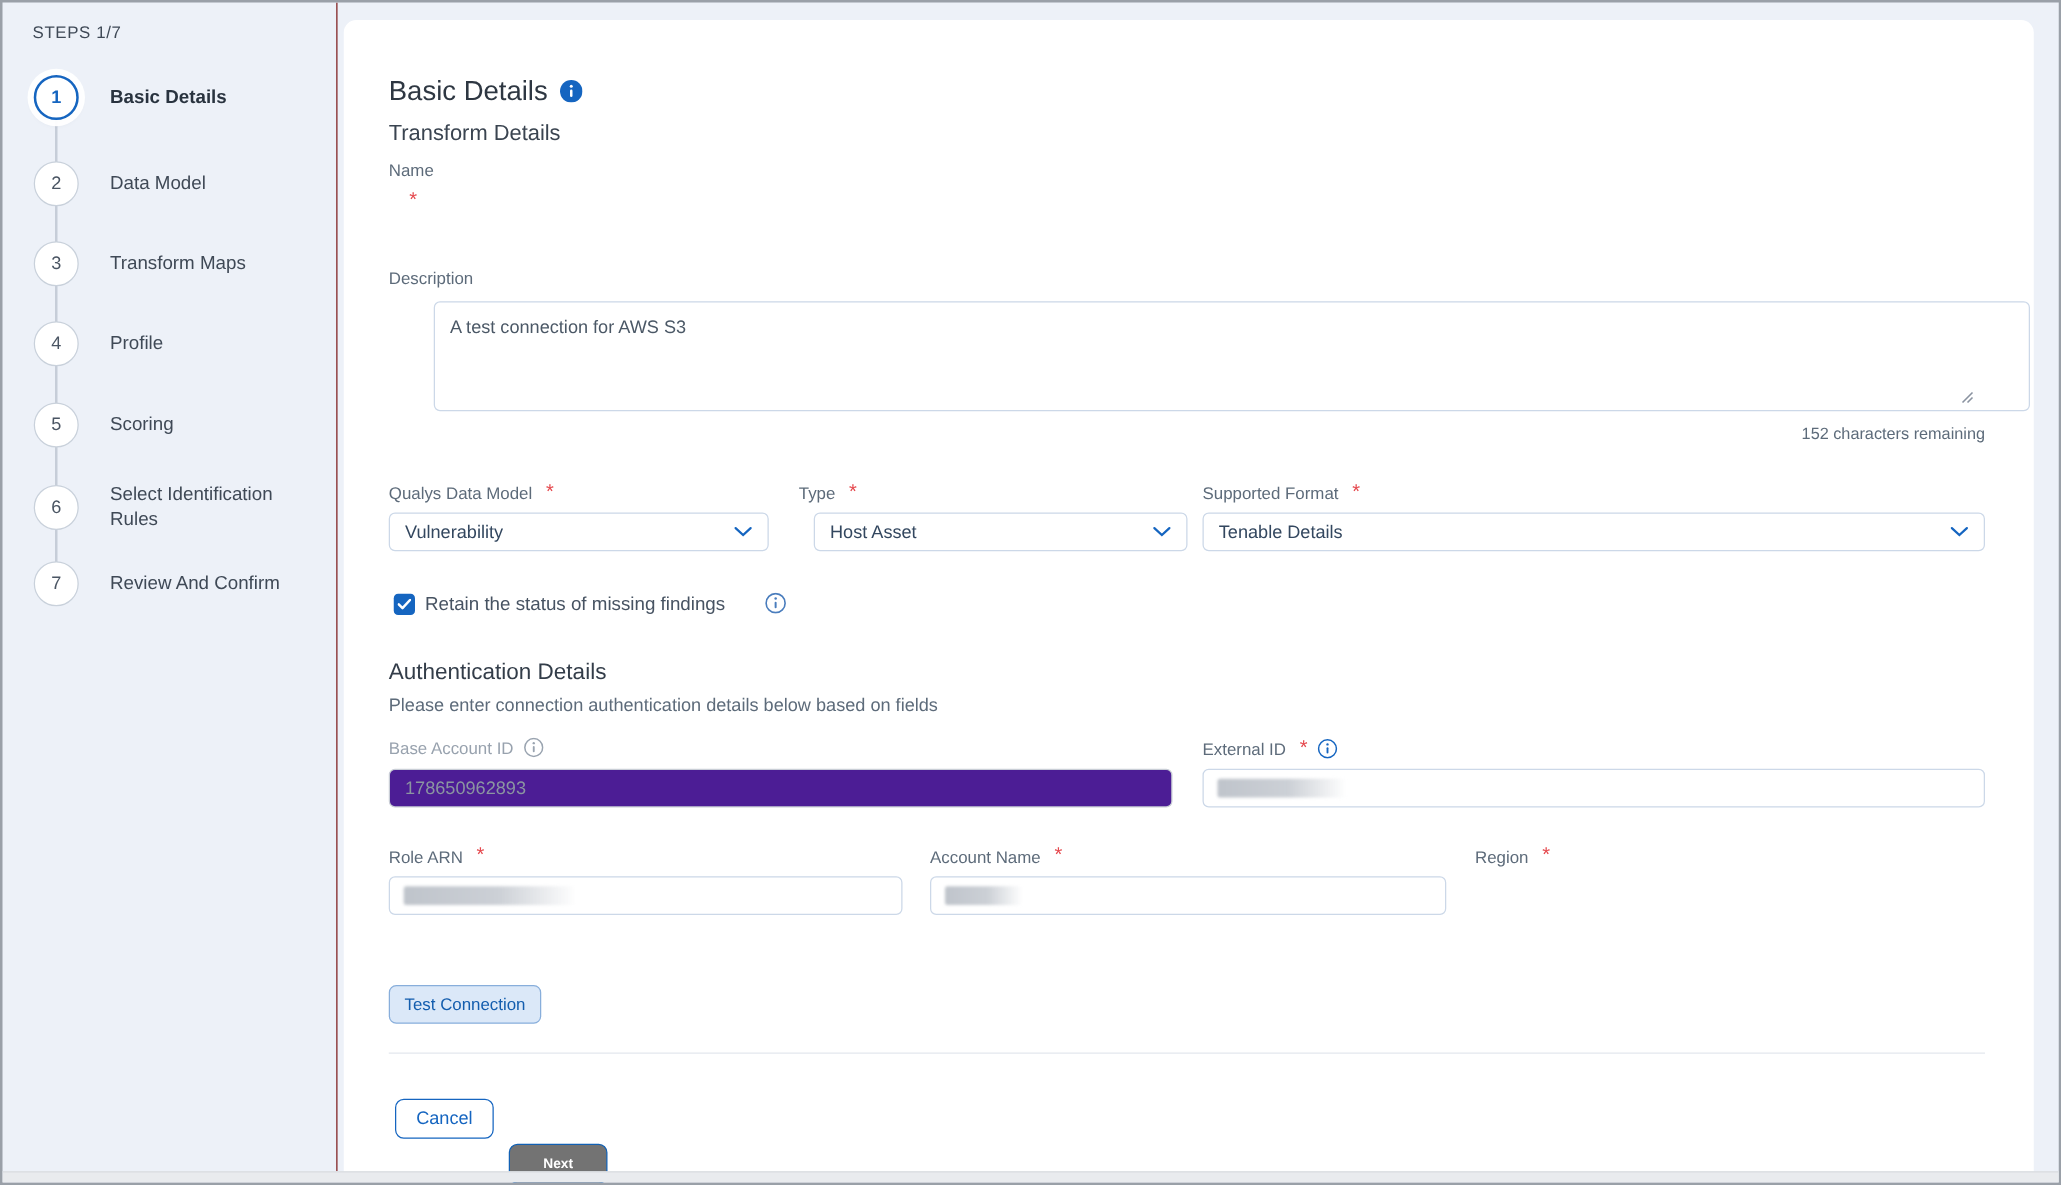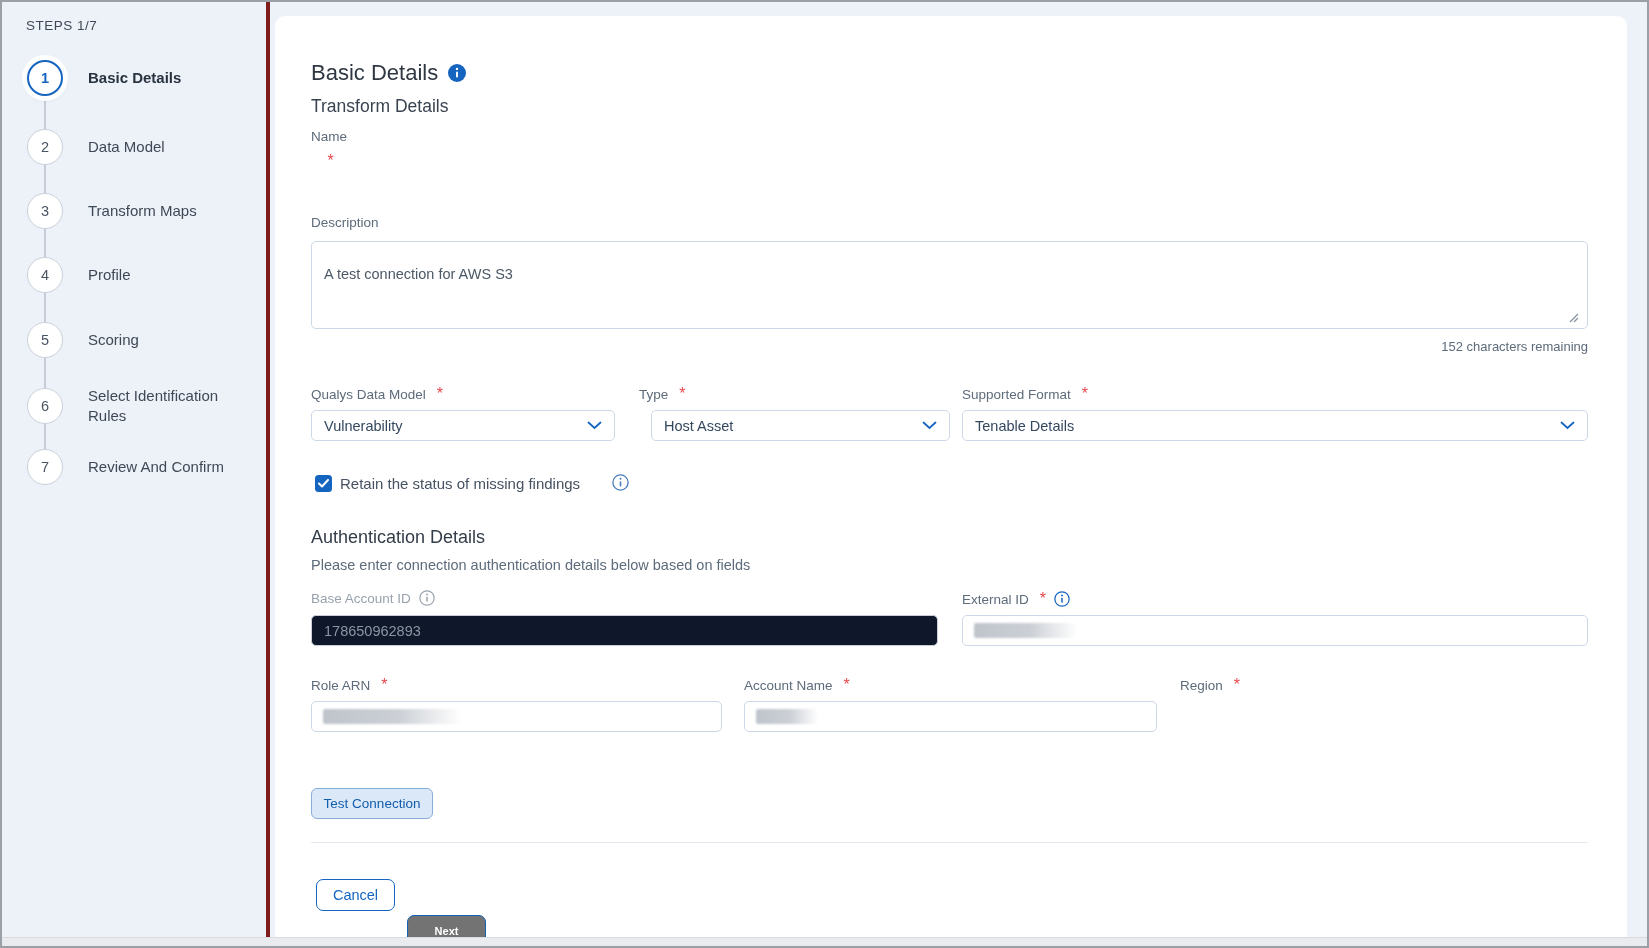--- a/index.html
+++ b/index.html
@@ -2,21 +2,21 @@
 <html><head>
 <meta charset="utf-8">
 <style>
   * { margin:0; padding:0; box-sizing:border-box; }
   html,body { width:1649px; height:948px; font-family:"Liberation Sans", sans-serif; }
   .frame {
     position:relative; width:1649px; height:948px;
     border:2px solid #9aa0a8; background:#edf1f8; overflow:hidden;
   }
   
-  .sidebar { position:absolute; left:0; top:0; bottom:9px; width:268px; border-right:4px solid #7f1d1d; }
+  .sidebar { position:absolute; left:0; top:0; bottom:9px; width:268px; border-right:1px solid #7f1d1d; }
   .steps-label { position:absolute; left:24px; top:16px; font-size:13.5px; letter-spacing:.5px; color:#3f4956; }
   .step-line { position:absolute; left:42px; top:76px; width:2px; height:389px; background:#c6cdd8; }
   .step { position:absolute; left:25px; display:flex; align-items:center; gap:25px; }
   .step-circle {
     position:relative; z-index:1; width:36px; height:36px; border-radius:50%;
     background:#fff; border:1.5px solid #c9d1db; color:#4a5563;
     display:flex; align-items:center; justify-content:center; font-size:14.5px; flex:0 0 36px;
   }
   .step-label { font-size:15px; color:#3f4956; width:158px; line-height:1.32; }
   .step.active .step-circle {
@@ -34,25 +34,25 @@
   .field-label.disabled { color:#98a2ae; }
   .req { color:#e5484d; margin-left:3px; }
   .label-row { display:flex; align-items:center; gap:8px; }
   .input, .select, .textarea {
     background:#fff; border:1px solid #ccd8e8; border-radius:5px;
     color:#4b5866; font-size:14.5px; font-family:"Liberation Sans", sans-serif;
   }
   input.input { padding:0 12px; outline:none; }
   .select { display:flex; align-items:center; justify-content:space-between; padding:0 12px; color:#33475f; cursor:pointer; }
   .select .sel-text { font-size:14.5px; }
-  .input.disabled { background:#0f172a; border-color:#c9ced6; color:#8b95a1; }
+  .input.disabled { background:#4c1d95; border-color:#c9ced6; color:#8b95a1; }
   .redacted { display:flex; align-items:center; padding:0 11px; }
   .blob { height:15px; border-radius:2px; filter:blur(1.2px);
     background:linear-gradient(90deg,#bfc4cb 0%,#ccd0d6 55%,rgba(230,233,237,0) 100%); }
-  .textarea { resize:none; padding:22px 12px; outline:none; line-height:1.4; }
+  .textarea { resize:none; padding:10px 12px; outline:none; line-height:1.4;margin-left:36px; }
   .counter { font-size:13px; color:#5d6b7a; }
   .checkbox { width:17px; height:17px; border-radius:3.5px; background:#1565c0;
     display:flex; align-items:center; justify-content:center; cursor:pointer; }
   .chk-label { font-size:15px; color:#475362; }
   .section-title { font-size:18px; color:#333d49; font-weight:500; }
   .section-sub { font-size:14.5px; color:#5d6b7a; }
   .divider { height:1px; background:#e4e8ee; }
   .btn { display:flex; align-items:center; justify-content:center; cursor:pointer;
     font-family:"Liberation Sans", sans-serif; border-radius:7px; }
   .btn-test { background:#dbe8f8; border:1px solid #88aedb; color:#135dae; font-size:13.5px; border-radius:6px; }

